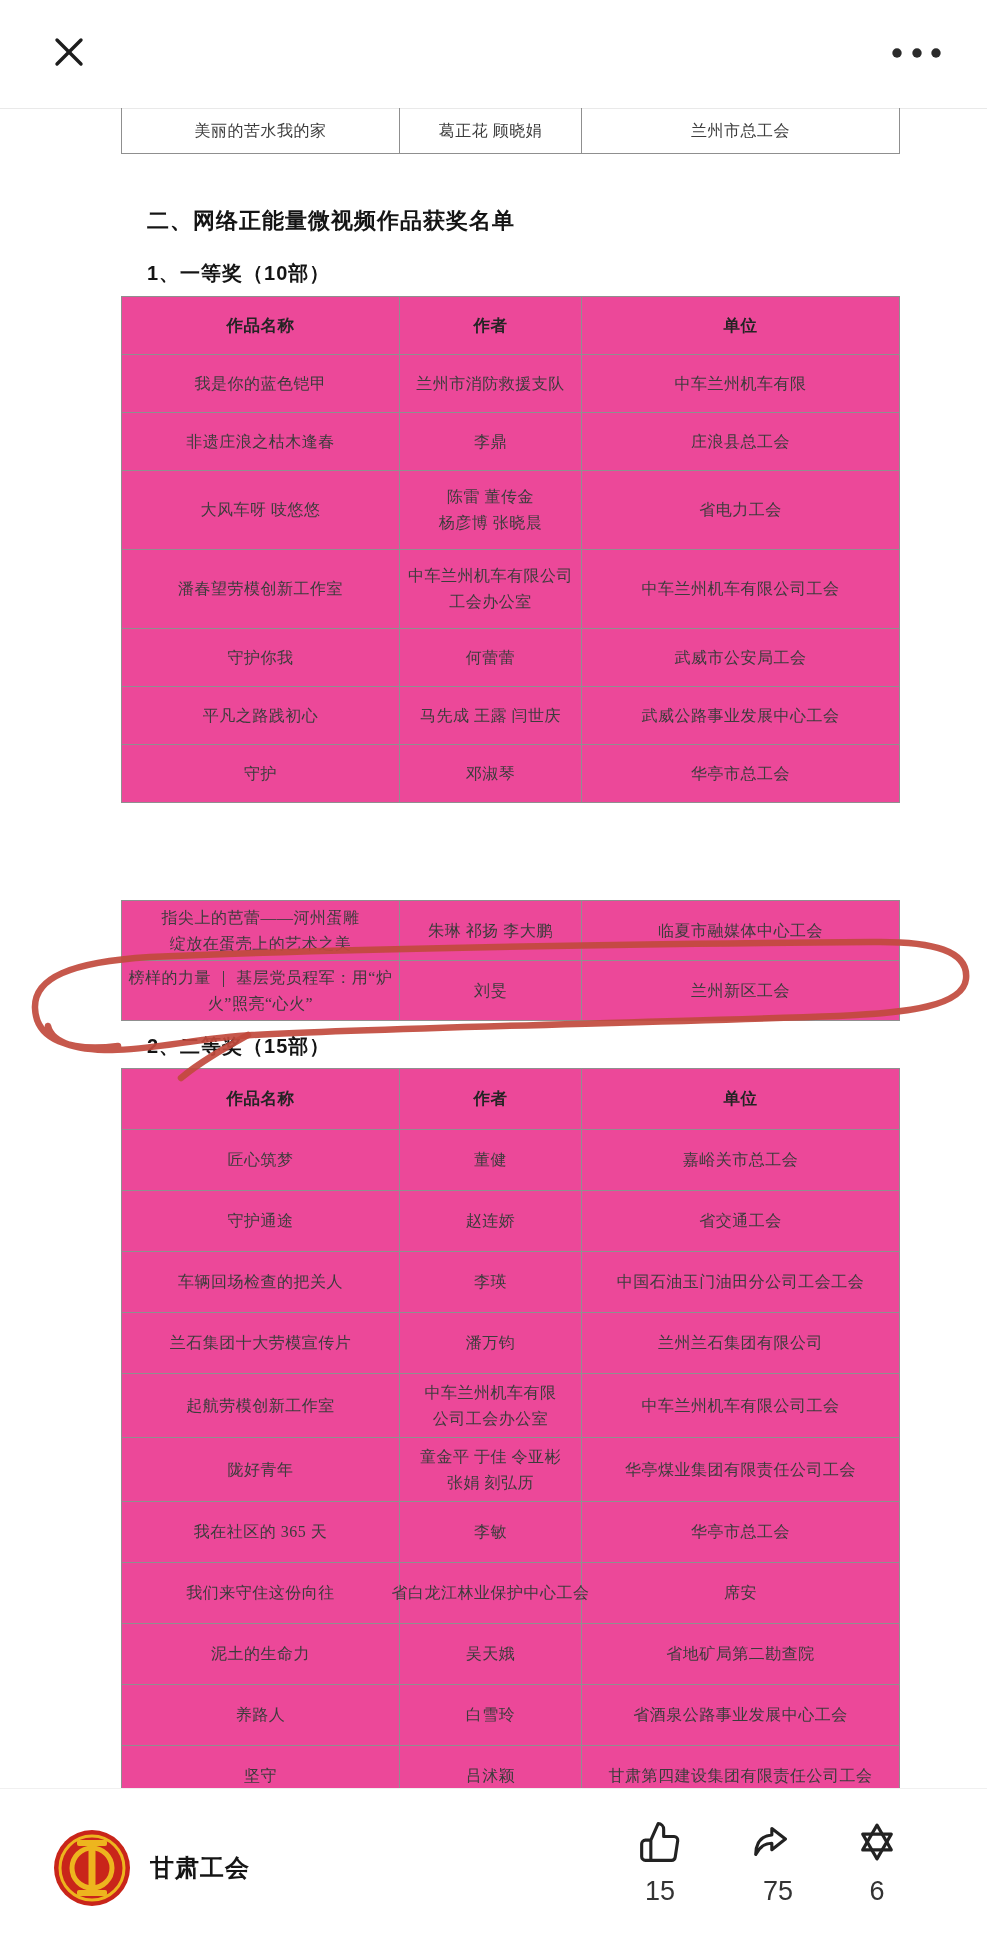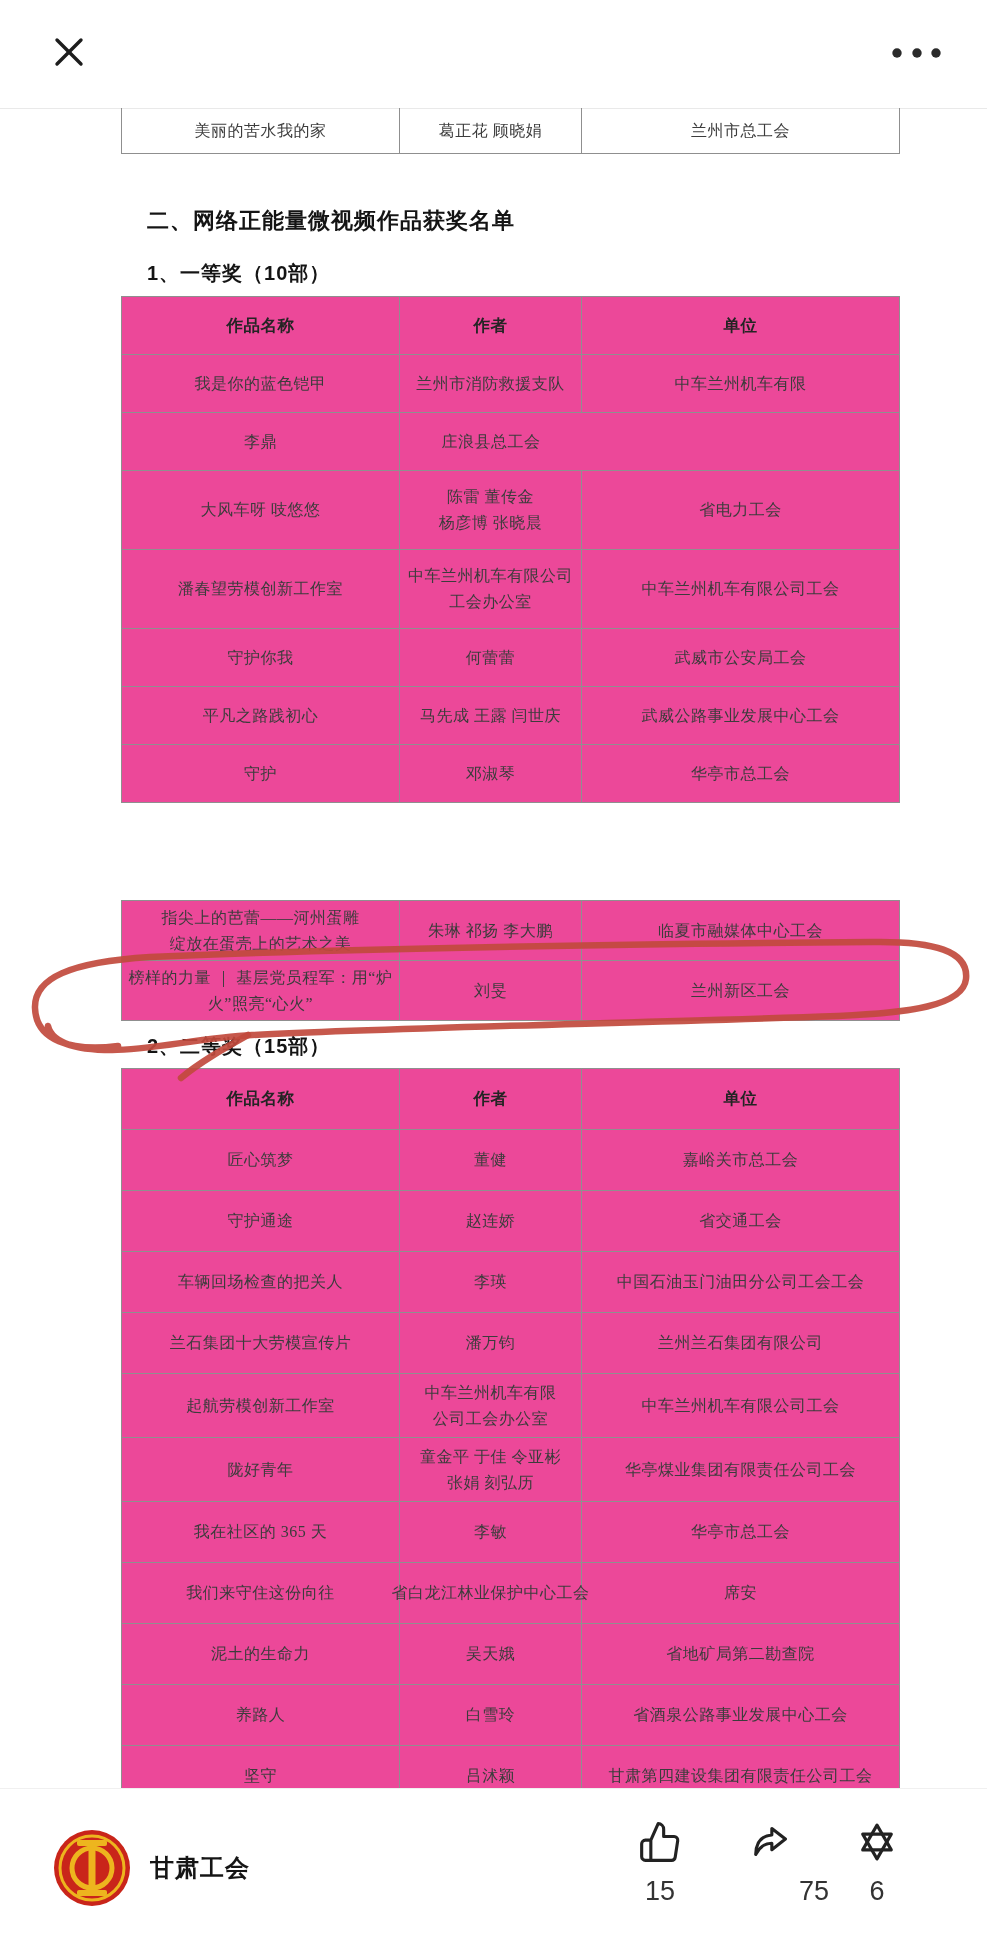--- a/index.html
+++ b/index.html
@@ -110,20 +110,23 @@
       </div>
       <div class="t-cell">
         <div class="t-line">兰州市消防救援支队</div>
       </div>
       <div class="t-cell">
         <div class="t-line">中车兰州机车有限</div>
       </div>
     </div>
     <div class="t-row">
       <div class="t-cell">
+        <div class="t-line">非遗庄浪之枯木逢春</div>
+      </div>
+      <div class="t-cell">
         <div class="t-line">李鼎</div>
       </div>
       <div class="t-cell">
         <div class="t-line">庄浪县总工会</div>
       </div>
     </div>
     <div class="t-row tall">
       <div class="t-cell">
         <div class="t-line">大风车呀 吱悠悠</div>
       </div>
@@ -378,14 +381,14 @@
 </svg>
 <svg class="abs ft-icon" style="left:748px;" viewBox="0 0 24 24">
   <path d="M13 4.6 L20.4 10.4 L13 16.2 L13 12.7 C 9 12.7 6.2 14.9 4.2 18.8 C 4.4 12.2 7.5 8.6 13 8.2 Z" fill="none" stroke="#222" stroke-width="1.7" stroke-linecap="round" stroke-linejoin="round"></path>
 </svg>
 <svg class="abs ft-icon" style="left:855px;" viewBox="0 0 24 24">
   <path d="M12 2.8 L19.8 16.3 L4.2 16.3 Z" fill="none" stroke="#222" stroke-width="1.7" stroke-linejoin="round"></path>
   <path d="M12 21.2 L4.2 7.7 L19.8 7.7 Z" fill="none" stroke="#222" stroke-width="1.7" stroke-linejoin="round"></path>
 </svg>
 
 <div class="abs ft-count" style="left:630px;">15</div>
-<div class="abs ft-count" style="left:784px;">75</div>
+<div class="abs ft-count" style="left:748px;">75</div>
 <div class="abs ft-count" style="left:847px;">6</div>
 
 </body></html>

